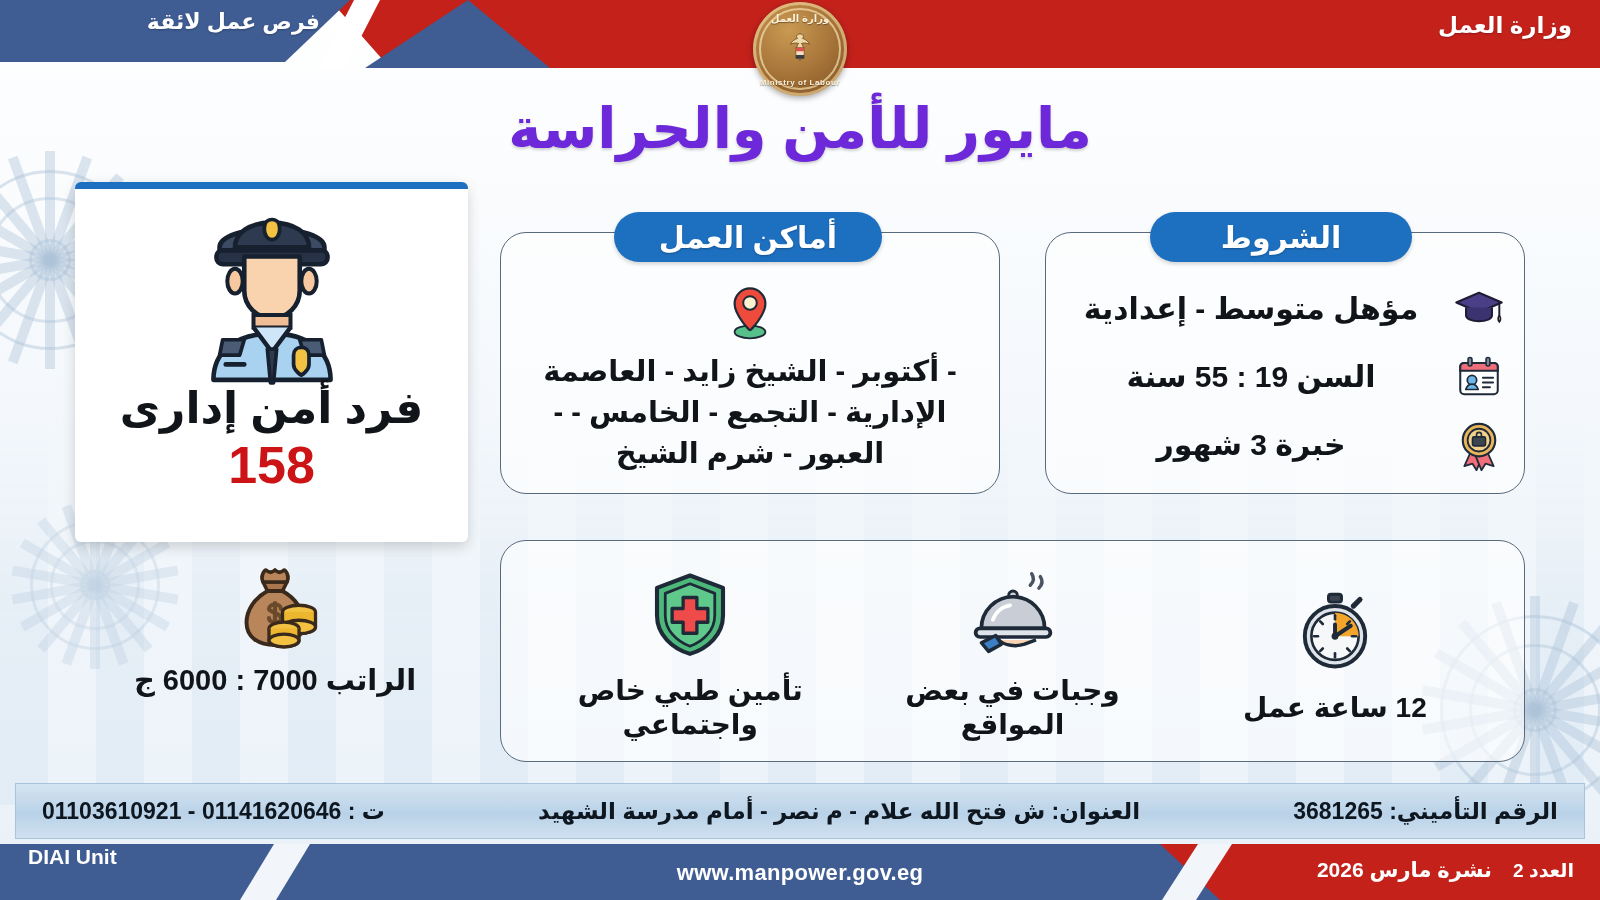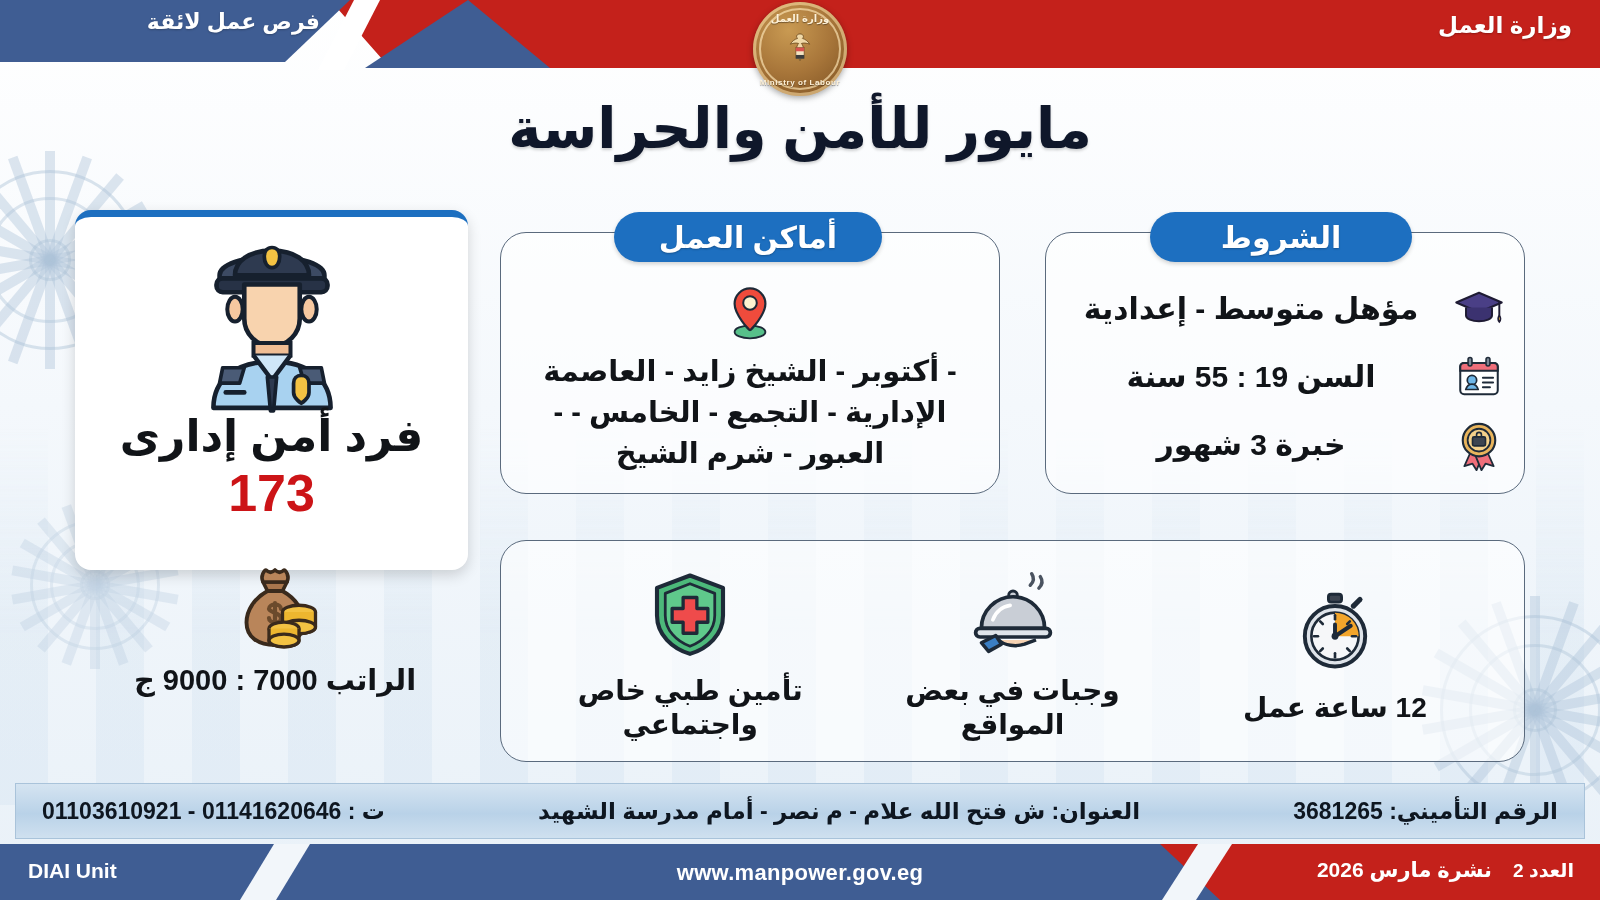--- a/index.html
+++ b/index.html
@@ -104,21 +104,21 @@
   .emblem .en{
     position:absolute; bottom:9px; left:0; right:0; text-align:center;
     font-size:8px; color:#fff2d8; letter-spacing:.6px; font-weight:bold;
     text-shadow:0 1px 1px rgba(0,0,0,.4);
   }
   .emblem svg{ width:44px; height:44px; }
 
   
   .main-title{
     position:absolute; top:96px; left:0; width:1600px; text-align:center; z-index:4;
-    font-size:56px; font-weight:bold; color:#0f172a; letter-spacing:-.5px;
+    font-size:56px; font-weight:bold; color:#6d28d9; letter-spacing:-.5px;
     text-shadow:0 2px 3px rgba(0,0,0,.18);
   }
 
   
   .stage{ position:absolute; inset:0; z-index:4; }
 
   .card{
     position:absolute;
     background:rgba(255,255,255,.62);
     border:1.6px solid #5a6a7d;
@@ -175,26 +175,25 @@
   }
   .benefit .ico{ height:104px; display:flex; align-items:center; justify-content:center; }
   .benefit .label{
     font-size:28px; font-weight:bold; color:#111418; text-align:center; line-height:1.22;
   }
 
   
   #job-card{
     position:absolute; top:182px; left:75px; width:393px; height:360px;
     background:#ffffff;
-    border-radius:16px;
+    border-radius:6px;
     box-shadow:0 5px 14px rgba(0,0,0,.16);
     border-top:7px solid #1d6fc0;
     display:flex; flex-direction:column; align-items:center; justify-content:flex-start;
     padding-top:12px;
-    margin-top:28px;
   }
   #job-card .officer{ width:190px; height:185px; }
   #job-card .job-title{
     font-size:44px; font-weight:bold; color:#111418; margin-top:-4px;
   }
   #job-card .job-count{
     font-size:52px; font-weight:bold; color:#cc1417; margin-top:2px;
   }
 
   
@@ -243,21 +242,21 @@
     position:absolute; top:0; left:240px; width:70px; height:56px;
     background:#f2f6fa;
     clip-path:polygon(34px 0,70px 0,36px 56px,0 56px);
   }
   .ft-bulletin{ position:absolute; right:108px; top:14px; font-size:21px; color:#fff; font-weight:bold; }
   .ft-issue{ position:absolute; right:26px; top:15px; font-size:19px; color:#fff; font-weight:bold; }
   .ft-site{
     position:absolute; left:0; right:0; top:16px; text-align:center;
     font-size:22px; color:#ffffff; font-weight:bold; letter-spacing:.3px;
   }
-  .ft-unit{ position:absolute; left:28px; top:15px; font-size:21px; color:#ffffff; font-weight:bold; }
+  .ft-unit{ position:absolute; left:28px; top:1px; font-size:21px; color:#ffffff; font-weight:bold; }
 </style>
 </head>
 <body>
 
 <div class="bg-watermark">
   <div class="skyline"></div>
   <div class="gear" style="left:-40px;top:170px;width:180px;height:180px;">
     <div class="teeth">
         <i style="transform: translateY(-100%) rotate(0deg);"></i>
         <i style="transform: translateY(-100%) rotate(20deg);"></i>
@@ -481,39 +480,39 @@
       <path d="M48 74h24v8H48z" fill="#f0bd94" stroke="#16202e" stroke-width="2.6"></path>
       <path d="M22 116c0-18 14-30 38-30s38 12 38 30z" fill="#a8d2f0" stroke="#16202e" stroke-width="3" stroke-linejoin="round"></path>
       <path d="M48 82 60 98 72 82" fill="#cfe6f8" stroke="#16202e" stroke-width="2.8" stroke-linejoin="round"></path>
       <path d="M57 96h6l-2 22h-2z" fill="#2e3a50" stroke="#16202e" stroke-width="2.4" stroke-linejoin="round"></path>
       <path d="M28 90h14l-3 10H26z" fill="#4a5b76" stroke="#16202e" stroke-width="2.4" stroke-linejoin="round"></path>
       <path d="M92 90H78l3 10h13z" fill="#4a5b76" stroke="#16202e" stroke-width="2.4" stroke-linejoin="round"></path>
       <path d="M74 100c0-3 2-5 5-5s5 2 5 5v6c0 4-5 7-5 7s-5-3-5-7z" fill="#f3c243" stroke="#16202e" stroke-width="2.4"></path>
       <path d="M30 106h12" stroke="#16202e" stroke-width="3" stroke-linecap="round"></path>
     </svg>
     <div class="job-title">فرد أمن إدارى</div>
-    <div class="job-count">173</div>
+    <div class="job-count">158</div>
   </div>
 
   <div class="salary">
     <span class="ico">
       <svg viewBox="0 0 64 64" width="96" height="96">
         <path d="M24 14h16l-3 6H27z" fill="#a9764d" stroke="#3a2a1c" stroke-width="2.4" stroke-linejoin="round"></path>
         <path d="M24 14c-2-4 1-8 2-8 2 2 4 2 6 0 2 2 4 2 6 0 1 0 4 4 2 8z" fill="#b9855a" stroke="#3a2a1c" stroke-width="2.4" stroke-linejoin="round"></path>
         <path d="M27 20c-9 5-14 13-14 21 0 10 8 15 19 15s19-5 19-15c0-8-5-16-14-21z" fill="#b9855a" stroke="#3a2a1c" stroke-width="2.6" stroke-linejoin="round"></path>
         <path d="M32 28v18M36 32c0-2-2-3-4-3s-4 1-4 3 8 3 8 6-2 3-4 3-4-1-4-3" fill="none" stroke="#6b4a2c" stroke-width="2.8" stroke-linecap="round"></path>
         <ellipse cx="48" cy="34" rx="11" ry="4.5" fill="#f3c243" stroke="#3a2a1c" stroke-width="2.2"></ellipse>
         <path d="M37 34v10c0 2.5 5 4.5 11 4.5s11-2 11-4.5V34" fill="#edb62f" stroke="#3a2a1c" stroke-width="2.2"></path>
         <ellipse cx="48" cy="44" rx="11" ry="4.5" fill="#f3c243" stroke="#3a2a1c" stroke-width="2.2"></ellipse>
         <ellipse cx="38" cy="45" rx="10" ry="4.2" fill="#f3c243" stroke="#3a2a1c" stroke-width="2.2"></ellipse>
         <path d="M28 45v8c0 2.4 4.5 4.2 10 4.2s10-1.8 10-4.2v-8" fill="#edb62f" stroke="#3a2a1c" stroke-width="2.2"></path>
         <ellipse cx="38" cy="53" rx="10" ry="4.2" fill="#f3c243" stroke="#3a2a1c" stroke-width="2.2"></ellipse>
       </svg>
     </span>
-    <div class="line">الراتب 7000 : 9000 ج</div>
+    <div class="line">الراتب 7000 : 6000 ج</div>
   </div>
 
 </div>
 
 <div class="contact-bar">
   <div class="seg seg-insurance">الرقم التأميني: 3681265</div>
   <div class="seg seg-address">العنوان: ش فتح الله علام - م نصر - أمام مدرسة الشهيد</div>
   <div class="seg seg-phone">ت : 01141620646 - 01103610921</div>
 </div>
 

